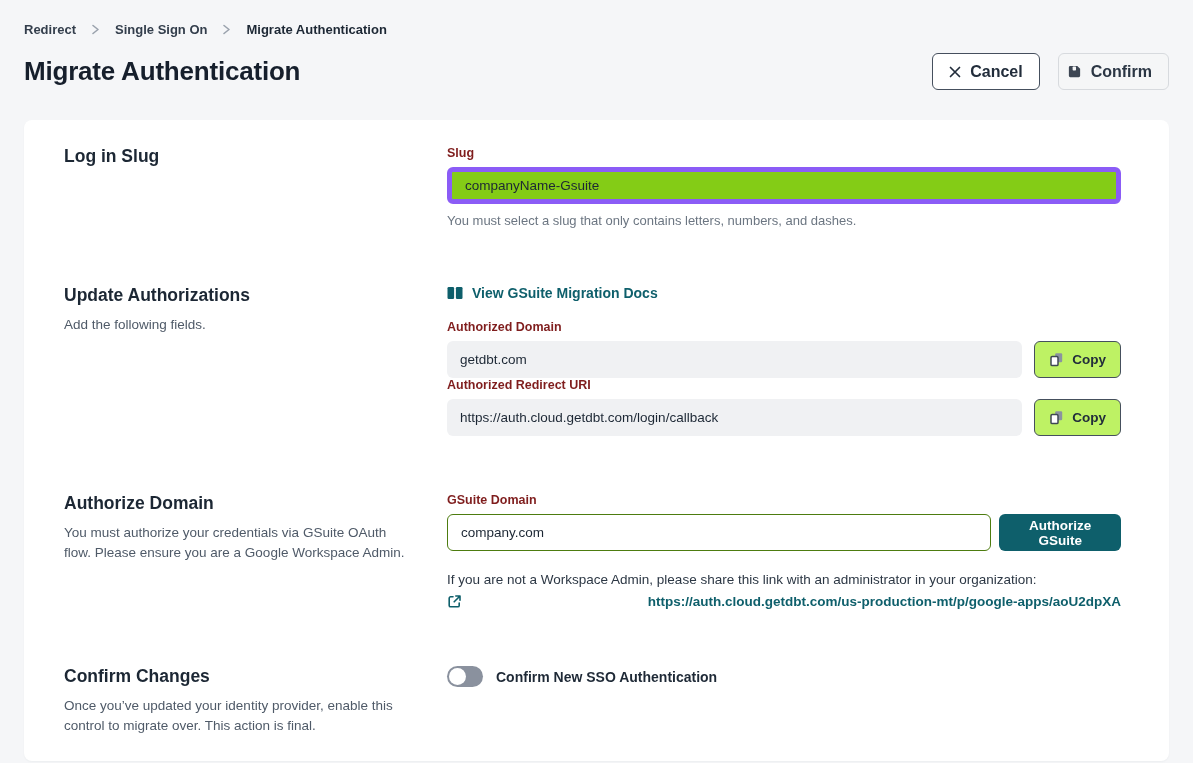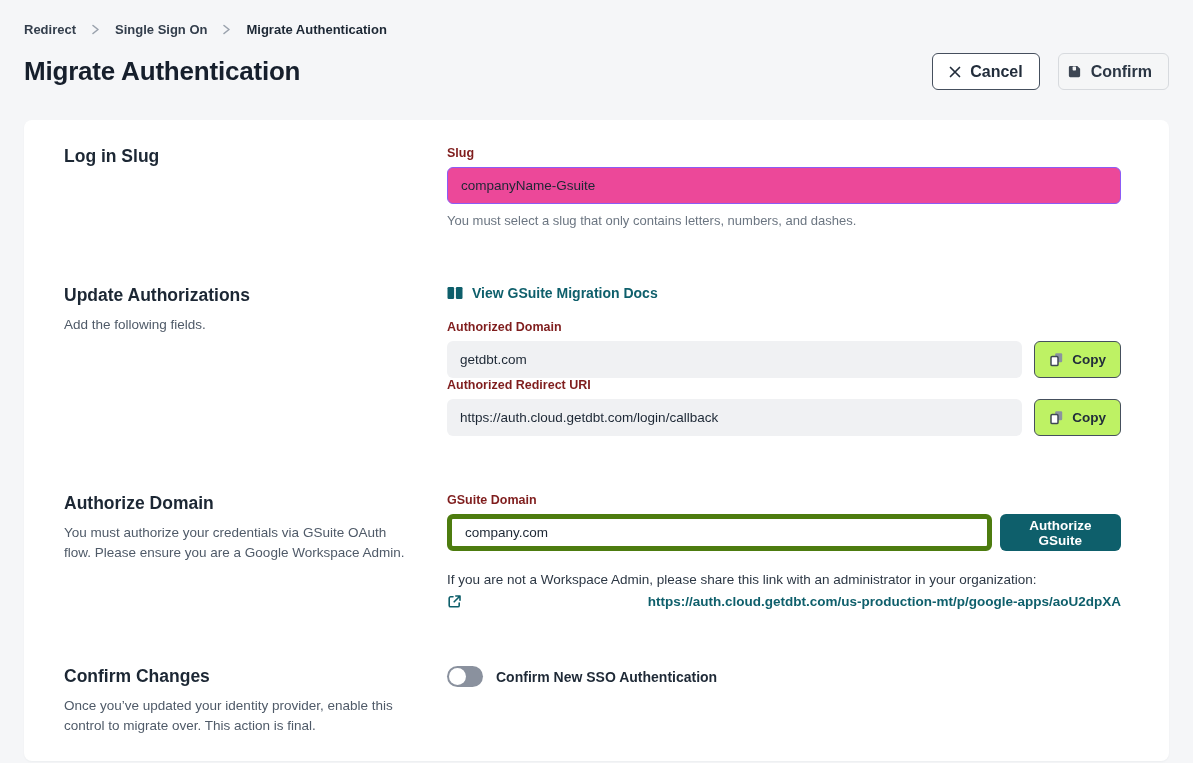--- a/index.html
+++ b/index.html
@@ -44,41 +44,41 @@
   .section-desc { margin-top: 9px; font-size: 13.5px; line-height: 1.5; color: #4f5a68; }
 
   .field-label { display: block; font-size: 12.5px; font-weight: 700; color: #7f1d1d; margin-bottom: 7px; }
   .helper-text { margin-top: 9px; font-size: 13px; color: #6c7682; }
 
   input.text-input {
     width: 100%; height: 37px; border-radius: 6px; padding: 0 13px;
     font-family: "Liberation Sans", sans-serif; font-size: 13.5px; color: #1c2734;
     outline: none;
   }
-  .slug-input { background: #ec4899; border: 1px solid #8b5cf6; }
+  .slug-input { background: #84cc16; border: 5px solid #8b5cf6; }
 
   .field-row { display: flex; align-items: flex-end; gap: 12px; }
   .readonly-box {
     flex: 1; height: 37px; background: #f0f1f3; border-radius: 6px;
     display: flex; align-items: center; padding: 0 13px;
     font-size: 13.5px; color: #1c2734;
   }
   .copy-btn {
     display: inline-flex; align-items: center; gap: 8px; height: 37px; padding: 0 14px;
     background: #bef264; border: 1px solid #454f5d; border-radius: 6px;
     font-family: "Liberation Sans", sans-serif; font-size: 13.5px; font-weight: 600; color: #222d3b; cursor: pointer;
   }
 
   .docs-link {
     display: inline-flex; align-items: center; gap: 9px; margin-bottom: 19px;
     font-size: 14px; font-weight: 700; color: #0e5f6b; cursor: pointer; text-decoration: none;
   }
 
   .gsuite-row { display: flex; gap: 8px; }
-  .gsuite-input { width: 340px; background: #ffffff; border: 5px solid #4d7c0f; }
+  .gsuite-input { width: 340px; background: #ffffff; border: 1px solid #4d7c0f; }
   .btn-authorize {
     height: 37px; padding: 0 17px; background: #0e5f6b; color: #ffffff;
     border: none; border-radius: 6px; font-family: "Liberation Sans", sans-serif;
     font-size: 13.5px; font-weight: 700; cursor: pointer;
   }
   .admin-note { margin-top: 21px; font-size: 13.5px; color: #2c3744; }
   .share-row { display: flex; align-items: center; gap: 9px; margin-top: 7px; justify-content: space-between; }
   .share-link { font-size: 13.5px; font-weight: 700; color: #0e5f6b; text-decoration: none; cursor: pointer; }
 
   .toggle-row { display: flex; align-items: center; }

